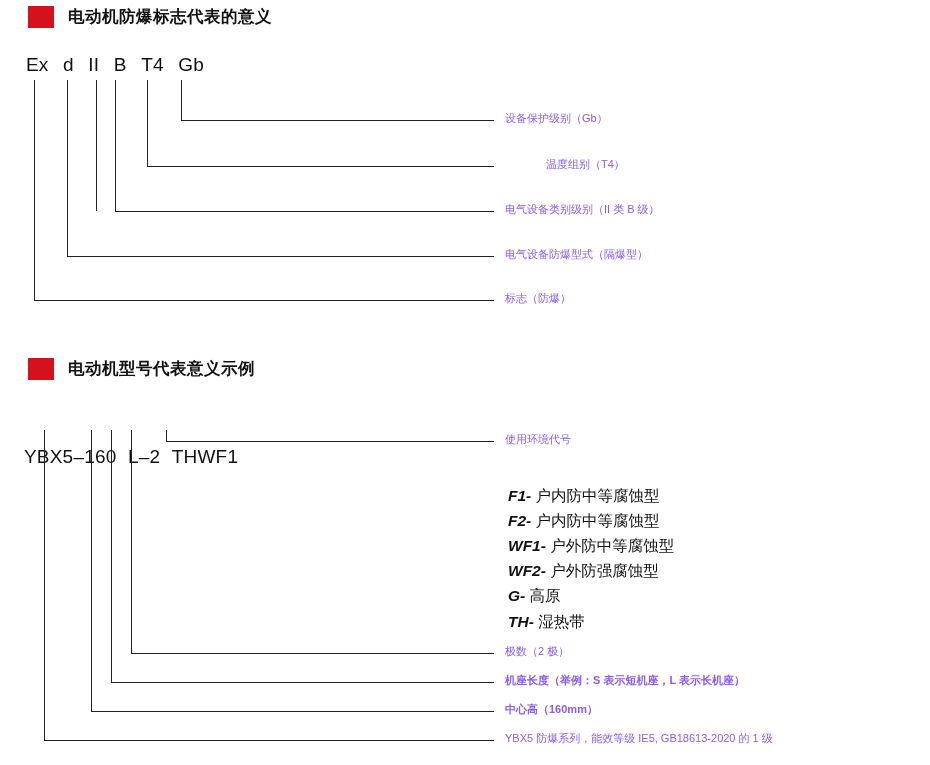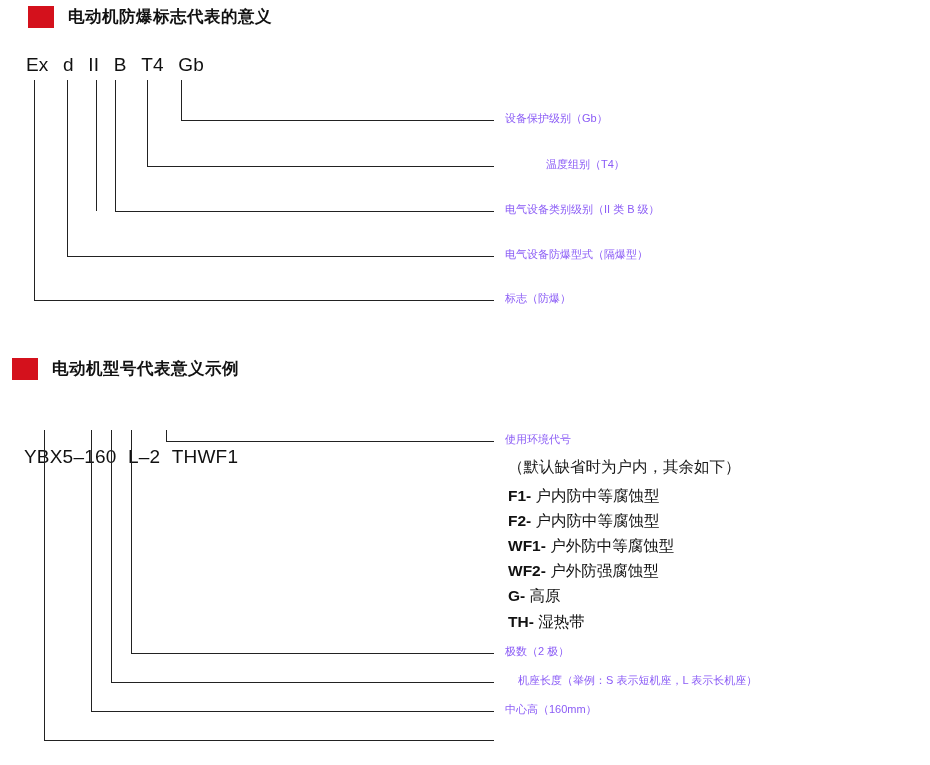--- a/index.html
+++ b/index.html
@@ -34,21 +34,21 @@
     flex: 0 0 auto;
   }
   .header-title {
     font-size: 16.5px;
     font-weight: bold;
     letter-spacing: 0.5px;
     color: #111111;
     white-space: nowrap;
   }
   #header-1 { left: 28px; top: 6px; }
-  #header-2 { left: 12px; top: 358px; }
+  #header-2 { left: 28px; top: 358px; }
 
   
   .code-row {
     position: absolute;
     font-size: 19px;
     color: #111111;
     white-space: nowrap;
     letter-spacing: 0.2px;
   }
   .code-seg {
@@ -81,20 +81,21 @@
   }
   .sub-list {
     position: absolute;
     font-size: 15.5px;
     color: #111111;
     line-height: 1.62;
     white-space: nowrap;
   }
   .sub-list .bold {
     font-weight: bold;
+    font-style: italic;
   }
   .sub-note {
     font-size: 15.5px;
     white-space: nowrap;
   }
 </style>
 </head>
 <body>
 
 <div class="page">
@@ -155,21 +156,20 @@
   <div class="vline" style="left:111px; top:430px; height:252px;"></div>
   <div class="hline" style="left:111px; top:682px; width:383px;"></div>
 
   <div class="vline" style="left:91px; top:430px; height:281px;"></div>
   <div class="hline" style="left:91px; top:711px; width:403px;"></div>
 
   <div class="vline" style="left:44px; top:430px; height:310px;"></div>
   <div class="hline" style="left:44px; top:740px; width:450px;"></div>
 
   <div class="label" style="left:505px; top:431px;">使用环境代号</div>
-  <div class="sub-note" style="position:absolute; left:508px; top:457px;">（默认缺省时为户内，其余如下）</div>
 
   <div class="sub-list" style="left:508px; top:483px;">
     <div>
       <span class="bold">F1-</span>
       <span>户内防中等腐蚀型</span>
     </div>
     <div>
       <span class="bold">F2-</span>
       <span>户内防中等腐蚀型</span>
     </div>
@@ -185,16 +185,17 @@
       <span class="bold">G-</span>
       <span>高原</span>
     </div>
     <div>
       <span class="bold">TH-</span>
       <span>湿热带</span>
     </div>
   </div>
 
   <div class="label" style="left:505px; top:643px;">极数（2 极）</div>
-  <div class="label" style="left:518px; top:672px;">机座长度（举例：S 表示短机座，L 表示长机座）</div>
-  <div class="label" style="left:505px; top:701px;">中心高（160mm）</div>
+  <div class="label" style="left:505px; top:672px;font-weight:bold;">机座长度（举例：S 表示短机座，L 表示长机座）</div>
+  <div class="label" style="left:505px; top:701px;font-weight:bold;">中心高（160mm）</div>
+  <div class="label" style="left:505px; top:730px;">YBX5 防爆系列，能效等级 IE5, GB18613-2020 的 1 级</div>
 
 </div>
 
 </body></html>

